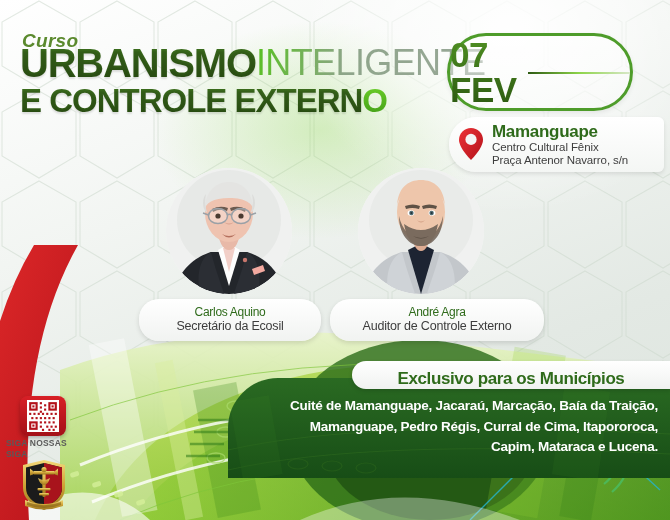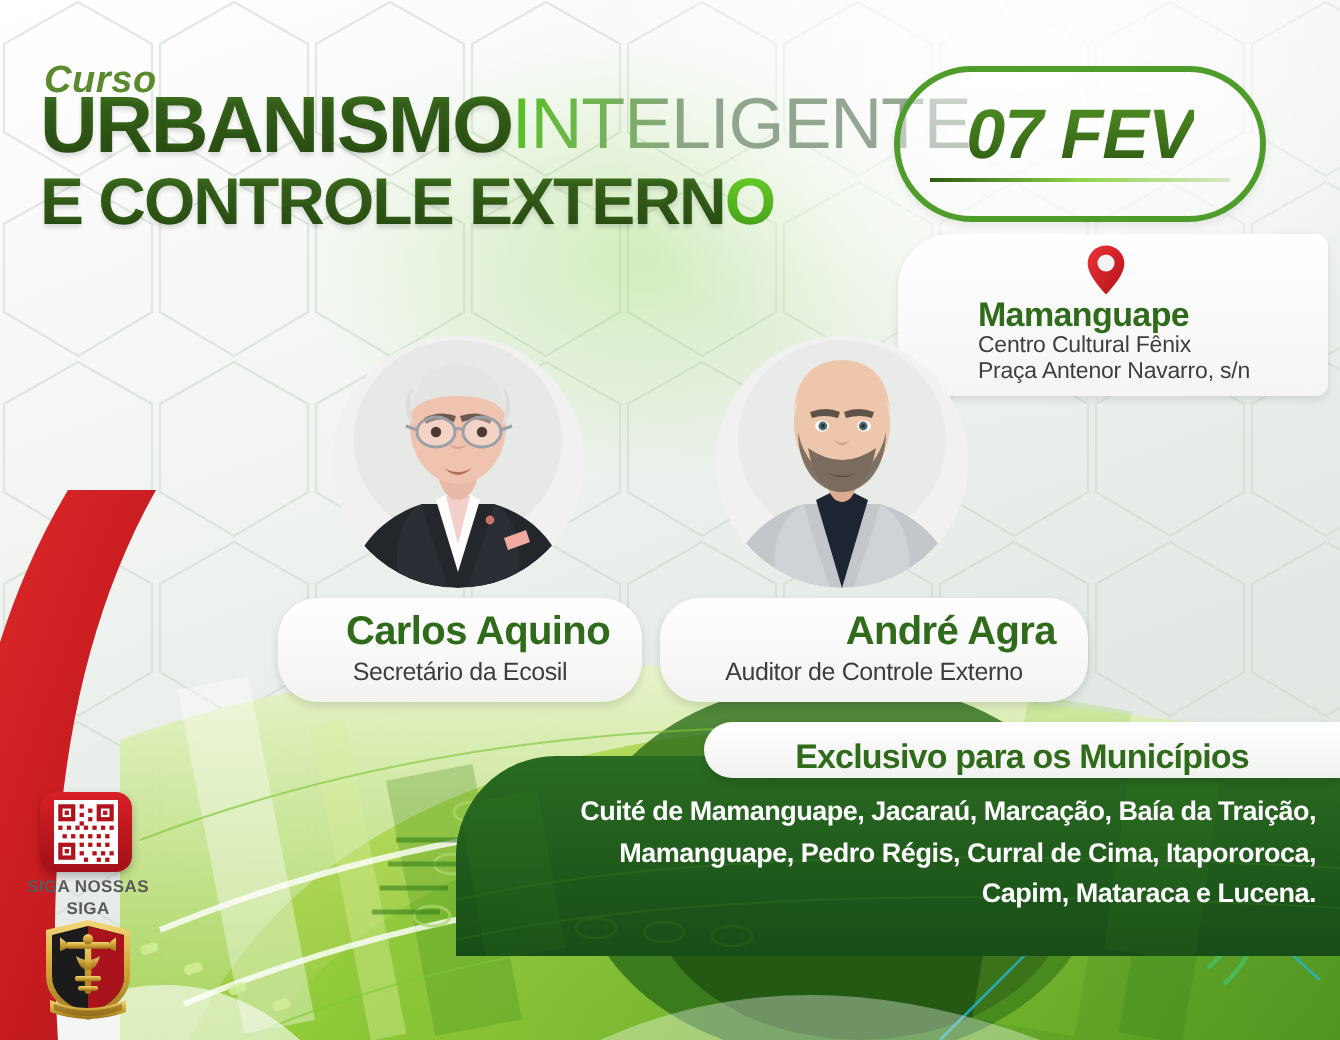--- a/index.html
+++ b/index.html
@@ -77,24 +77,23 @@
     -webkit-text-fill-color:transparent;
   }
 
   
   .datebadge {
     position:absolute; left:447px; top:33px;
     width:186px; height:78px;
     border:3px solid #4e9c2a;
     border-radius:40px;
     background:linear-gradient(180deg,rgba(255,255,255,.55) 0%,rgba(255,255,255,.18) 100%);
-    display:flex; flex-direction:column;
+    display:flex; flex-direction:row;
     align-items:center; justify-content:center;
     box-shadow:0 2px 5px rgba(0,0,0,.08);
-    font-style:italic;
   }
   .dateday {
     font-size:35px; font-weight:bold; letter-spacing:-.5px;
     line-height:1;
     background:linear-gradient(180deg,#4f8f22 0%,#2d5a12 100%);
     -webkit-background-clip:text; background-clip:text;
     -webkit-text-fill-color:transparent;
   }
   .daterule {
     width:150px; height:2px; margin:4px 0 3px;
@@ -107,21 +106,20 @@
 
   
   .locbar {
     position:absolute; left:449px; top:117px;
     width:215px; min-height:54px;
     background:linear-gradient(180deg,#ffffff 0%,#f4f6f4 100%);
     border-radius:27px 6px 6px 27px;
     display:flex; align-items:center;
     padding:5px 8px 5px 9px;
     box-shadow:0 2px 4px rgba(0,0,0,.10);
-    flex-direction:column;
   }
   .pin { width:26px; height:34px; flex:0 0 26px; margin-right:8px; }
   .loctext { line-height:1.12; }
   .loccity {
     font-size:17px; font-weight:bold; color:#2f6b1b;
     letter-spacing:-.3px;
   }
   .locvenue, .locaddr {
     font-size:11.5px; color:#3e3e3e; letter-spacing:-.1px;
   }
@@ -143,22 +141,22 @@
     position:absolute;
     background:linear-gradient(180deg,#ffffff 0%,#f1f3f1 100%);
     border-radius:20px;
     text-align:center;
     padding:6px 16px 7px;
     box-shadow:0 2px 5px rgba(0,0,0,.13);
   }
   #plate1 { left:139px; top:299px; width:182px; }
   #plate2 { left:330px; top:299px; width:214px; }
   .pname {
-    font-size:20px; font-weight:bold; color:#2f6b1b;
-    letter-spacing:-.3px; line-height:1.18;text-align:right;
+    font-size:12px; font-weight:normal; color:#2f6b1b;
+    letter-spacing:-.3px; line-height:1.18;
   }
   .prole {
     font-size:12.5px; color:#3d3d3d; letter-spacing:-.2px;
     line-height:1.2;
   }
 
   
   .munipanel {
     position:absolute; left:228px; top:378px;
     width:442px; height:100px;
@@ -194,21 +192,21 @@
     position:absolute; left:20px; top:396px;
     width:46px; height:40px;
     background:linear-gradient(180deg,#d81f26 0%,#a31018 100%);
     border-radius:8px;
     padding:4px;
     box-shadow:0 2px 4px rgba(0,0,0,.25);
   }
   .qrbox svg { display:block; width:100%; height:100%; }
   .qrlabel {
     position:absolute; left:6px; top:438px;
-    width:76px; text-align:center;
+    width:76px; 
     font-size:8.5px; font-weight:bold;
     color:#5a5a5a; line-height:1.25;
     letter-spacing:.2px;
   }
   .crest { position:absolute; left:20px; top:458px; width:48px; height:58px; }
 </style>
 </head>
 <body>
 
 <div id="stage">

